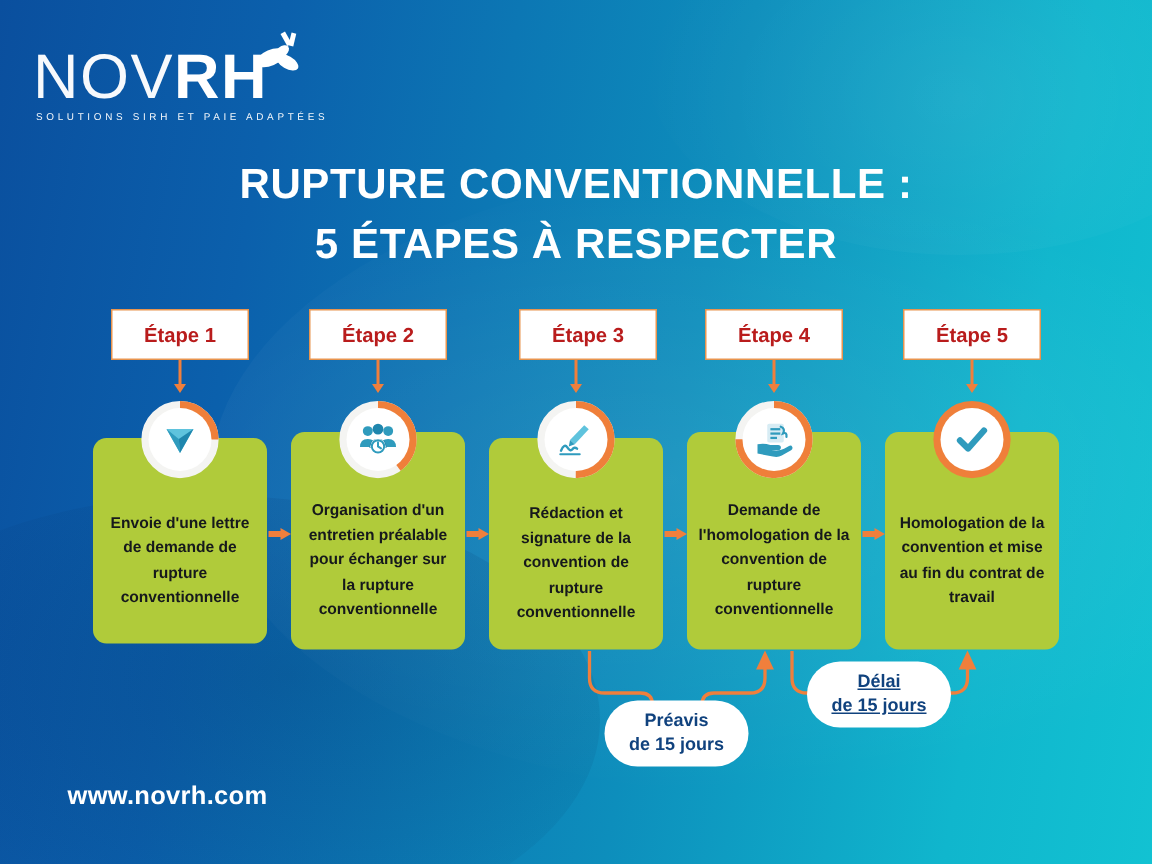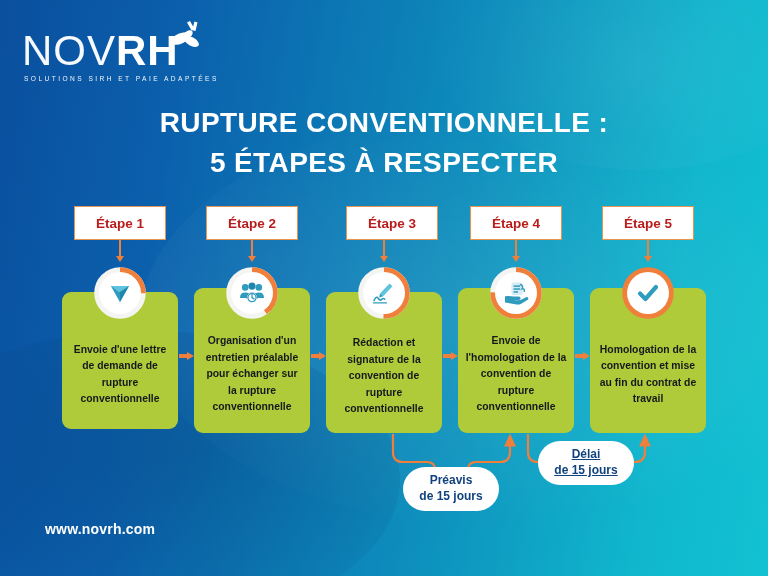--- a/index.html
+++ b/index.html
@@ -227,21 +227,21 @@
     text-align: left;
   }
 
   
   #footer-url {
     position: absolute;
     left: 45px;
     top: 521px;
     color: #ffffff;
     font-weight: 700;
-    font-size: 14px;
+    font-size: 17px;
     letter-spacing: 0.2px;
   }
 
   #connector-layer {
     position: absolute;
     left: 0;
     top: 0;
     width: 768px;
     height: 576px;
     pointer-events: none;
@@ -295,21 +295,21 @@
   <div class="card" style="left:194px; top:288px; height:145px;">
     <div class="card-text">Organisation d'un entretien préalable pour échanger sur la rupture conventionnelle</div>
   </div>
   <div class="card" style="left:62px;  top:292px; height:137px;">
     <div class="card-text">Envoie d'une lettre de demande de rupture conventionnelle</div>
   </div>
   <div class="card" style="left:326px; top:292px; height:141px;">
     <div class="card-text">Rédaction et signature de la convention de rupture conventionnelle</div>
   </div>
   <div class="card" style="left:458px; top:288px; height:145px;">
-    <div class="card-text">Envoie de l'homologation de la convention de rupture conventionnelle</div>
+    <div class="card-text">Demande de l'homologation de la convention de rupture conventionnelle</div>
   </div>
   <div class="card" style="left:590px; top:288px; height:145px;">
     <div class="card-text">Homologation de la convention et mise au fin du contrat de travail</div>
   </div>
 
   <div class="medallion" style="left:94px; top:267px;">
     <svg class="ring" viewBox="0 0 52 52">
       <circle cx="26" cy="26" r="23" fill="none" stroke="#f4f4f2" stroke-width="5.5"></circle>
       <circle cx="26" cy="26" r="23" fill="none" stroke="#ef7f3a" stroke-width="5.5" stroke-dasharray="36.1 108.4" stroke-dashoffset="0" transform="rotate(-90 26 26)"></circle>
     </svg>

